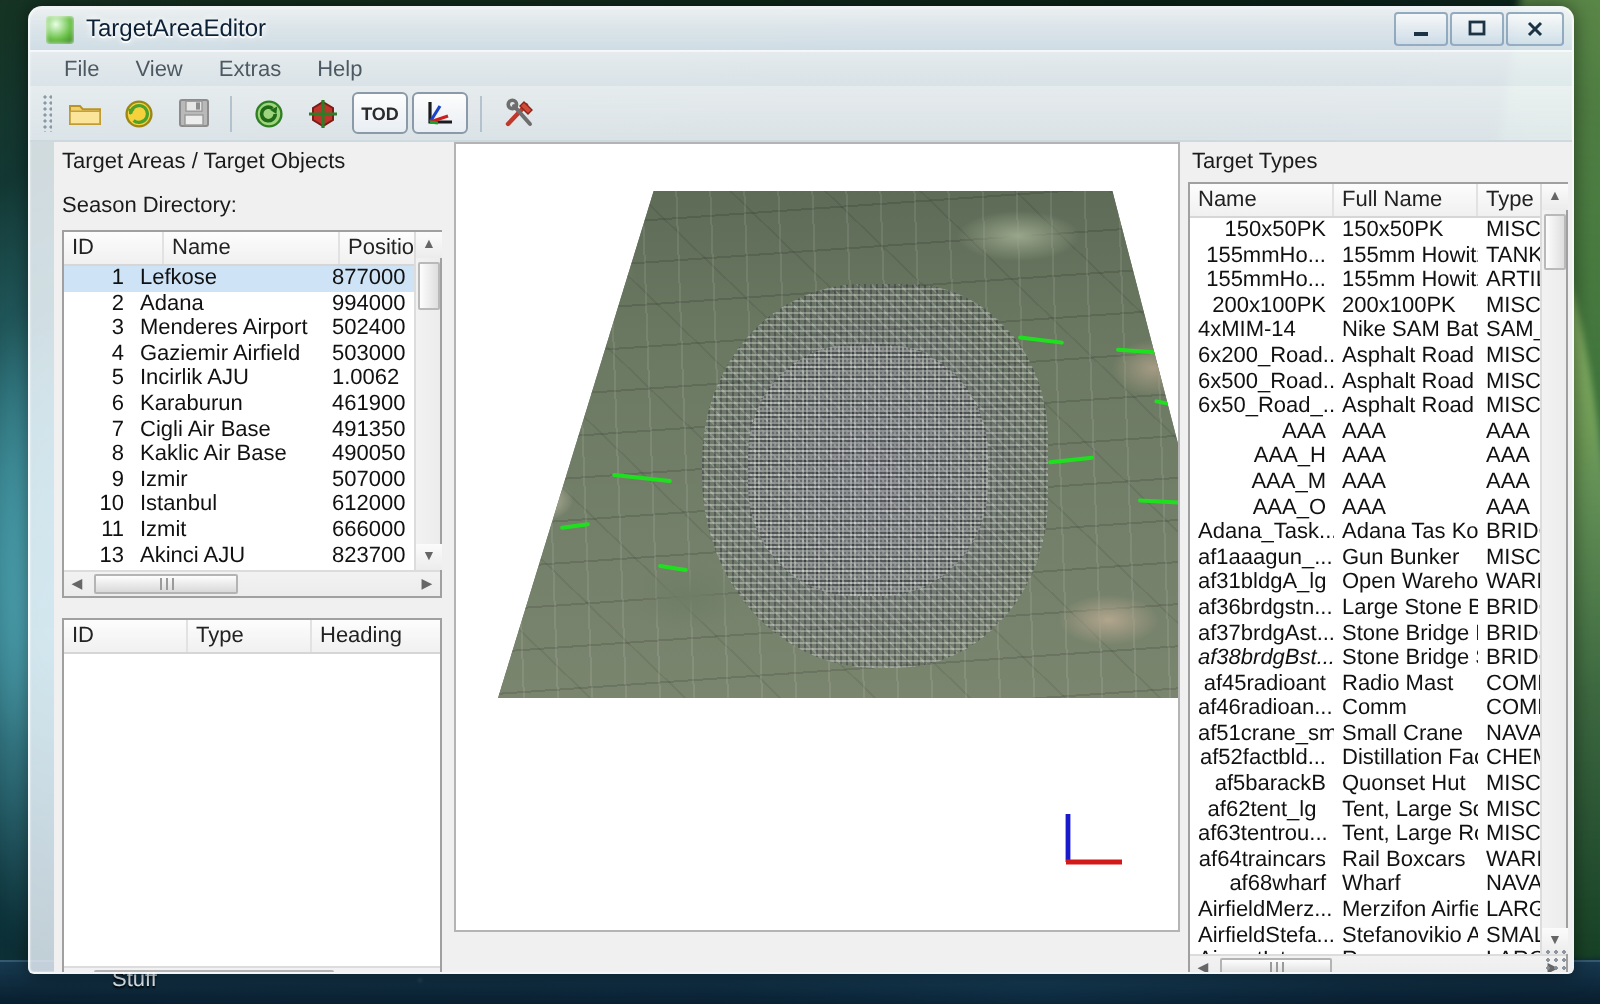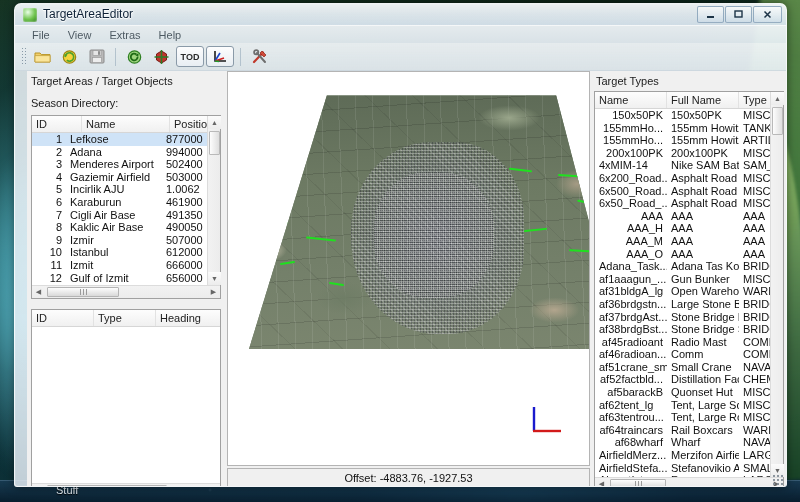--- a/index.html
+++ b/index.html
@@ -469,25 +469,20 @@
               <div class="lc" style="width: 34px; text-align: right;">10</div>
               <div class="lc" style="width: 96px;">Istanbul</div>
               <div class="lc" style="width: 46px;">612000</div>
             </div>
             <div class="lrow">
               <div class="lc" style="width: 34px; text-align: right;">11</div>
               <div class="lc" style="width: 96px;">Izmit</div>
               <div class="lc" style="width: 46px;">666000</div>
             </div>
             <div class="lrow">
-              <div class="lc" style="width: 34px; text-align: right;">12</div>
-              <div class="lc" style="width: 96px;">Gulf of Izmit</div>
-              <div class="lc" style="width: 46px;">656000</div>
-            </div>
-            <div class="lrow">
               <div class="lc" style="width: 34px; text-align: right;">13</div>
               <div class="lc" style="width: 96px;">Akinci AJU</div>
               <div class="lc" style="width: 46px;">823700</div>
             </div>
           </div>
 
         <div class="vsb" style="top:0; bottom:13px;">
           <div class="arrow up">▲</div>
           <div class="arrow down">▼</div>
           <div class="thumb" style="top:15px; height:24px;"></div>
@@ -538,23 +533,20 @@
       </div>
 
       <div id="gizmo">
         <svg width="34" height="30" viewBox="0 0 34 30">
           <path d="M5 28 V4" stroke="#1a1acd" stroke-width="2.4"></path>
           <path d="M4 28 H32" stroke="#d21a1a" stroke-width="2.4"></path>
         </svg>
       </div>
     </div>
 
-    <div id="statusbar">
-      <span>Offset: -4883.76, -1927.53</span>
-    </div>
 
     <div id="rightcol">
       <div class="grouplabel" style="left:4px; top:4px;">Target Types</div>
 
       <div class="panel" style="left:2px; top:20px; width:190px; height:400px;">
         <div class="lhead">
           <div class="hc" style="width:72px">Name</div>
           <div class="hc" style="width:72px">Full Name</div>
           <div class="hc" style="width:32px">Type</div>
         </div>
@@ -638,21 +630,21 @@
               <div class="lc" style="width: 72px; text-align: right;">af36brdgstn...</div>
               <div class="lc" style="width: 72px;">Large Stone Bri...</div>
               <div class="lc" style="width: 32px;">BRIDG</div>
             </div>
             <div class="lrow">
               <div class="lc" style="width: 72px; text-align: right;">af37brdgAst...</div>
               <div class="lc" style="width: 72px;">Stone Bridge Ra...</div>
               <div class="lc" style="width: 32px;">BRIDG</div>
             </div>
             <div class="lrow">
-              <div class="lc" style="width: 72px; text-align: left;">af38brdgBst...</div>
+              <div class="lc" style="width: 72px; text-align: left; font-style: italic;">af38brdgBst...</div>
               <div class="lc" style="width: 72px;">Stone Bridge Sp...</div>
               <div class="lc" style="width: 32px;">BRIDG</div>
             </div>
             <div class="lrow">
               <div class="lc" style="width: 72px; text-align: right;">af45radioant</div>
               <div class="lc" style="width: 72px;">Radio Mast</div>
               <div class="lc" style="width: 32px;">COMM</div>
             </div>
             <div class="lrow">
               <div class="lc" style="width: 72px; text-align: right;">af46radioan...</div>
@@ -668,21 +660,21 @@
               <div class="lc" style="width: 72px; text-align: right;">af52factbld...</div>
               <div class="lc" style="width: 72px;">Distillation Facil...</div>
               <div class="lc" style="width: 32px;">CHEM</div>
             </div>
             <div class="lrow">
               <div class="lc" style="width: 72px; text-align: right;">af5barackB</div>
               <div class="lc" style="width: 72px;">Quonset Hut</div>
               <div class="lc" style="width: 32px;">MISC</div>
             </div>
             <div class="lrow">
-              <div class="lc" style="width: 72px; text-align: left;">af62tent_lg</div>
+              <div class="lc" style="width: 72px; text-align: center;">af62tent_lg</div>
               <div class="lc" style="width: 72px;">Tent, Large Squ...</div>
               <div class="lc" style="width: 32px;">MISC</div>
             </div>
             <div class="lrow">
               <div class="lc" style="width: 72px; text-align: right;">af63tentrou...</div>
               <div class="lc" style="width: 72px;">Tent, Large Rou...</div>
               <div class="lc" style="width: 32px;">MISC</div>
             </div>
             <div class="lrow">
               <div class="lc" style="width: 72px; text-align: right;">af64traincars</div>

